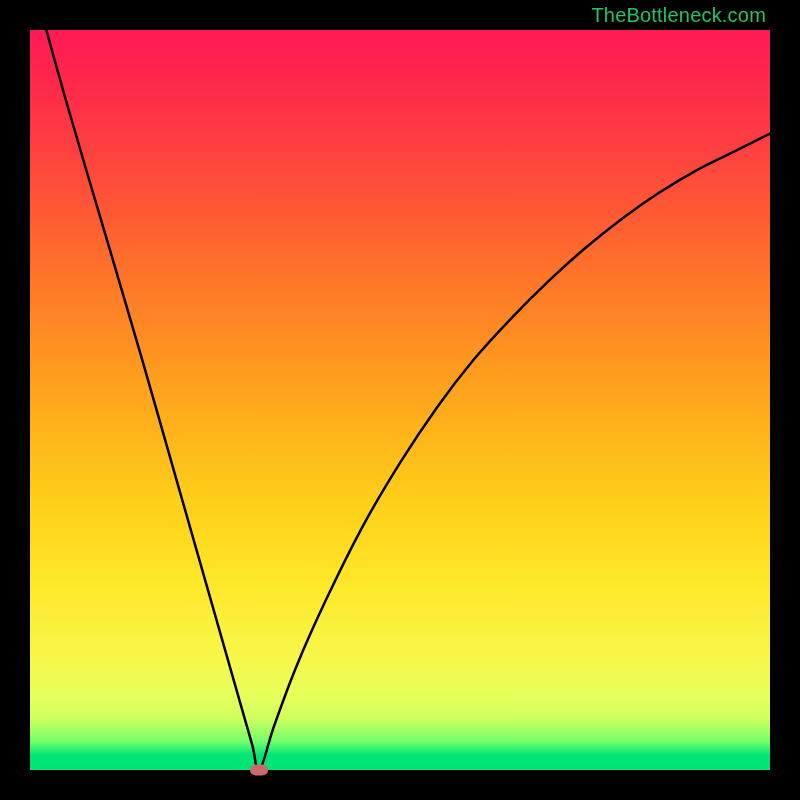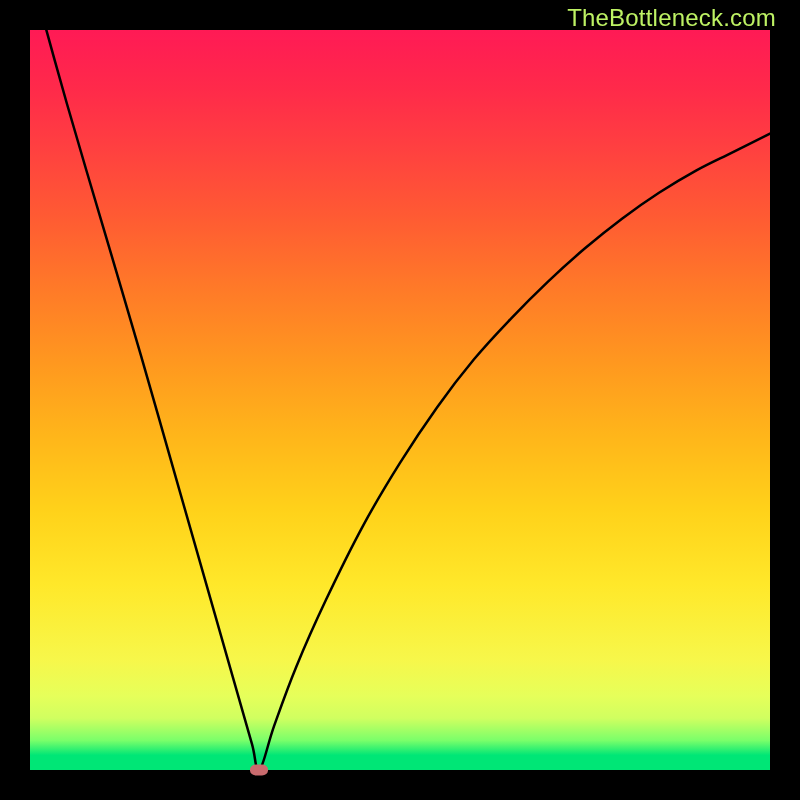--- a/index.html
+++ b/index.html
@@ -30,23 +30,23 @@
       #f7f74a 85%,
       #e6ff5a 90%,
       #d0ff60 93%,
       #7aff6a 96%,
       #00e676 98%,
       #00e676 100%);
   }
   .watermark {
     position: absolute;
     top: 4px;
-    right: 24px;
-    color: #bef264;
-    font-size: 24px;
+    right: 34px;
+    color: #22c55e;
+    font-size: 20px;
     font-weight: 400;
     letter-spacing: 0.2px;
   }
   svg.curve {
     position: absolute;
     left: 30px;
     top: 30px;
     width: 740px;
     height: 740px;
     overflow: visible;

